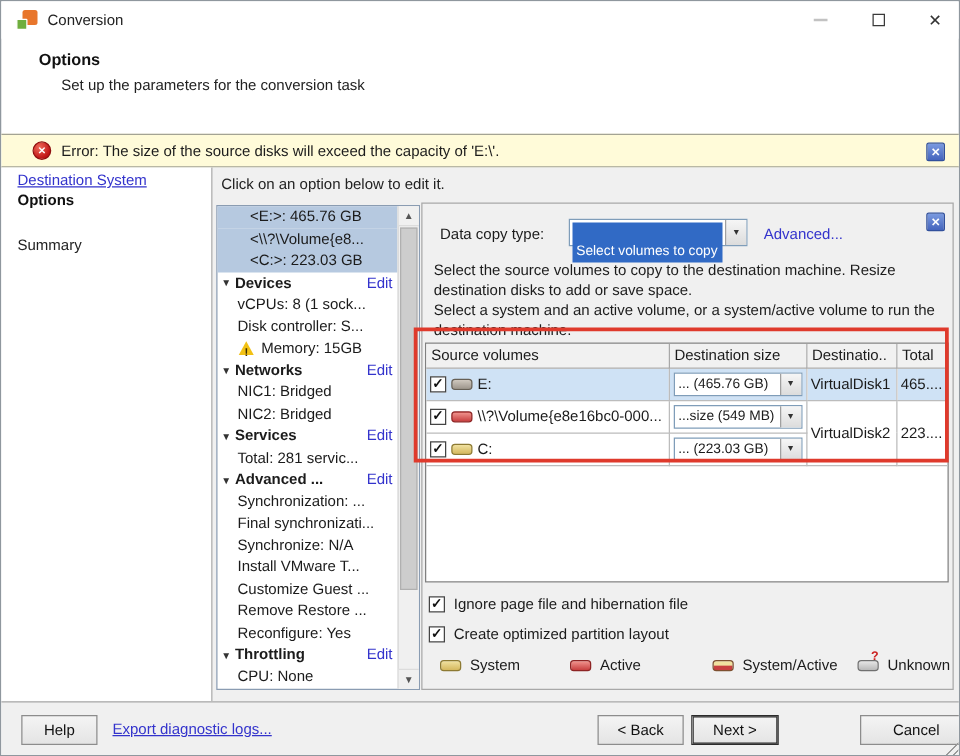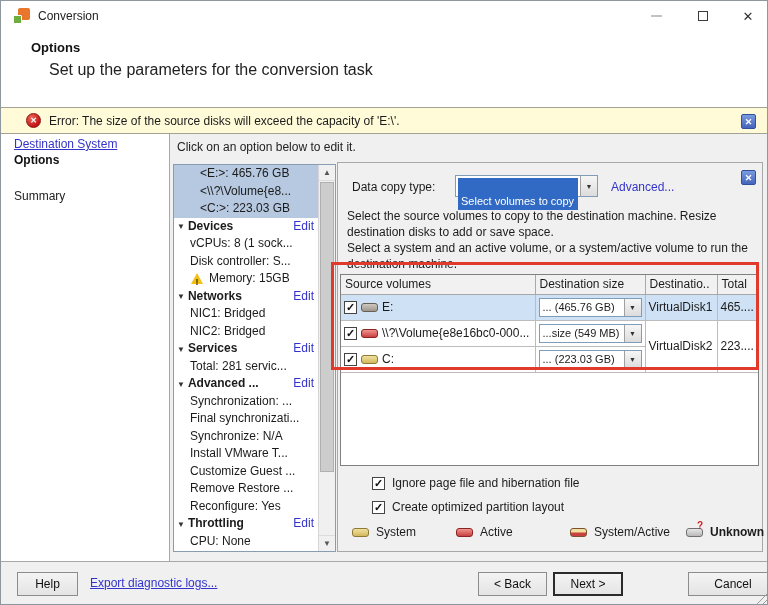--- a/index.html
+++ b/index.html
@@ -16,21 +16,21 @@
   .win-btn { position:absolute; top:6px; width:22px; height:18px; display:flex; align-items:center; justify-content:center; cursor:default; }
   .btn-min { left:644px; }
   .btn-min .dash { width:11px; border-top:2px solid #c2c2c2; }
   .btn-max { left:691px; }
   .btn-max .boxg { width:10px; height:10px; border:1px solid #3a3a3a; }
   .btn-close { left:736px; }
   .btn-close .xg::before { content:"✕"; font-size:13px; color:#333; }
 
   
   .page-title { position:absolute; left:30px; top:39px; font-size:13px; font-weight:bold; color:#111; }
-  .page-subtitle { position:absolute; left:48px; top:60px; font-size:16px; color:#222; }
+  .page-subtitle { position:absolute; left:48px; top:60px; font-size:12px; color:#222; }
 
   
   .error-banner { position:absolute; left:0; top:106px; width:768px; height:27px; background:#fffbd9;
     border-top:1px solid #a3a394; border-bottom:1px solid #a3a394; display:flex; align-items:center; padding-left:25px; }
   .error-icon { width:15px; height:15px; border-radius:50%; background:radial-gradient(circle at 35% 30%, #ef6a5a, #c01616 70%); border:1px solid #8f0f0f;
     display:flex; align-items:center; justify-content:center; margin-right:8px; flex:0 0 auto; }
   .error-icon::after { content:"✕"; color:#fff; font-size:8px; font-weight:bold; }
   .error-text { font-size:12px; color:#1c1c1c; }
   .blue-x { width:15px; height:15px; background:linear-gradient(#7a9ae0,#4565bd); border:1px solid #31509c; border-radius:2px;
     display:flex; align-items:center; justify-content:center; cursor:default; }
@@ -99,25 +99,25 @@
   .disk-gray { background:linear-gradient(#cfc8bf,#9e968c); border:1px solid #665f55; }
   .disk-red { background:linear-gradient(#f0948e,#c84040); border:1px solid #8d2424; }
   .disk-yellow { background:linear-gradient(#f0e1a0,#d5b85e); border:1px solid #8d7a33; }
   .disk-sysact { background:linear-gradient(#f0e1a0 45%, #c84040 55%); border:1px solid #7d5030; }
   .disk-unknown { background:linear-gradient(#e6e6e6,#b9b9b9); border:1px solid #707070; }
   .disk-unknown::after { content:"?"; position:absolute; top:-9px; right:-1px; color:#cc2222; font-size:10px; font-weight:bold; }
   .mini-dd { display:flex; height:19px; border:1px solid #7f9db9; background:#fff; font-size:11px; align-items:stretch; }
   .mini-dd .txt { flex:1; padding:2px 2px 0 3px; white-space:nowrap; overflow:hidden; }
 
   
-  .chk-row { position:absolute; left:5px; display:flex; align-items:center; gap:7px;margin-left:29px; }
+  .chk-row { position:absolute; left:5px; display:flex; align-items:center; gap:7px; }
   .chk-1 { top:313px; }
   .chk-2 { top:337px; }
   .legend-item { position:absolute; top:362px; display:flex; align-items:center; gap:7px; }
-  .lg-1 { left:14px; } .lg-2 { left:118px; } .lg-3 { left:232px; } .lg-4 { left:348px;font-weight:bold; }
+  .lg-1 { left:14px; } .lg-2 { left:118px; } .lg-3 { left:232px; } .lg-4 { left:348px; }
 
   
   .annotation-rect { position:absolute; left:330px; top:261px; width:428px; height:108px; border:3px solid #df3a2c; pointer-events:none; z-index:50; }
 
   
   .footer { position:absolute; left:0; top:560px; width:768px; height:45px; background:#f0f0f0; border-top:1px solid #a8a8a8; }
   .btn { position:absolute; top:10px; height:24px; background:linear-gradient(#f4f4f4,#e4e4e4); border:1px solid #8c8c8c;
     font-family:"Liberation Sans",sans-serif; font-size:12px; color:#111; text-align:center; line-height:22px; cursor:default; }
   .btn-help { left:16px; width:61px; }
   .btn-back { left:477px; width:69px; }

